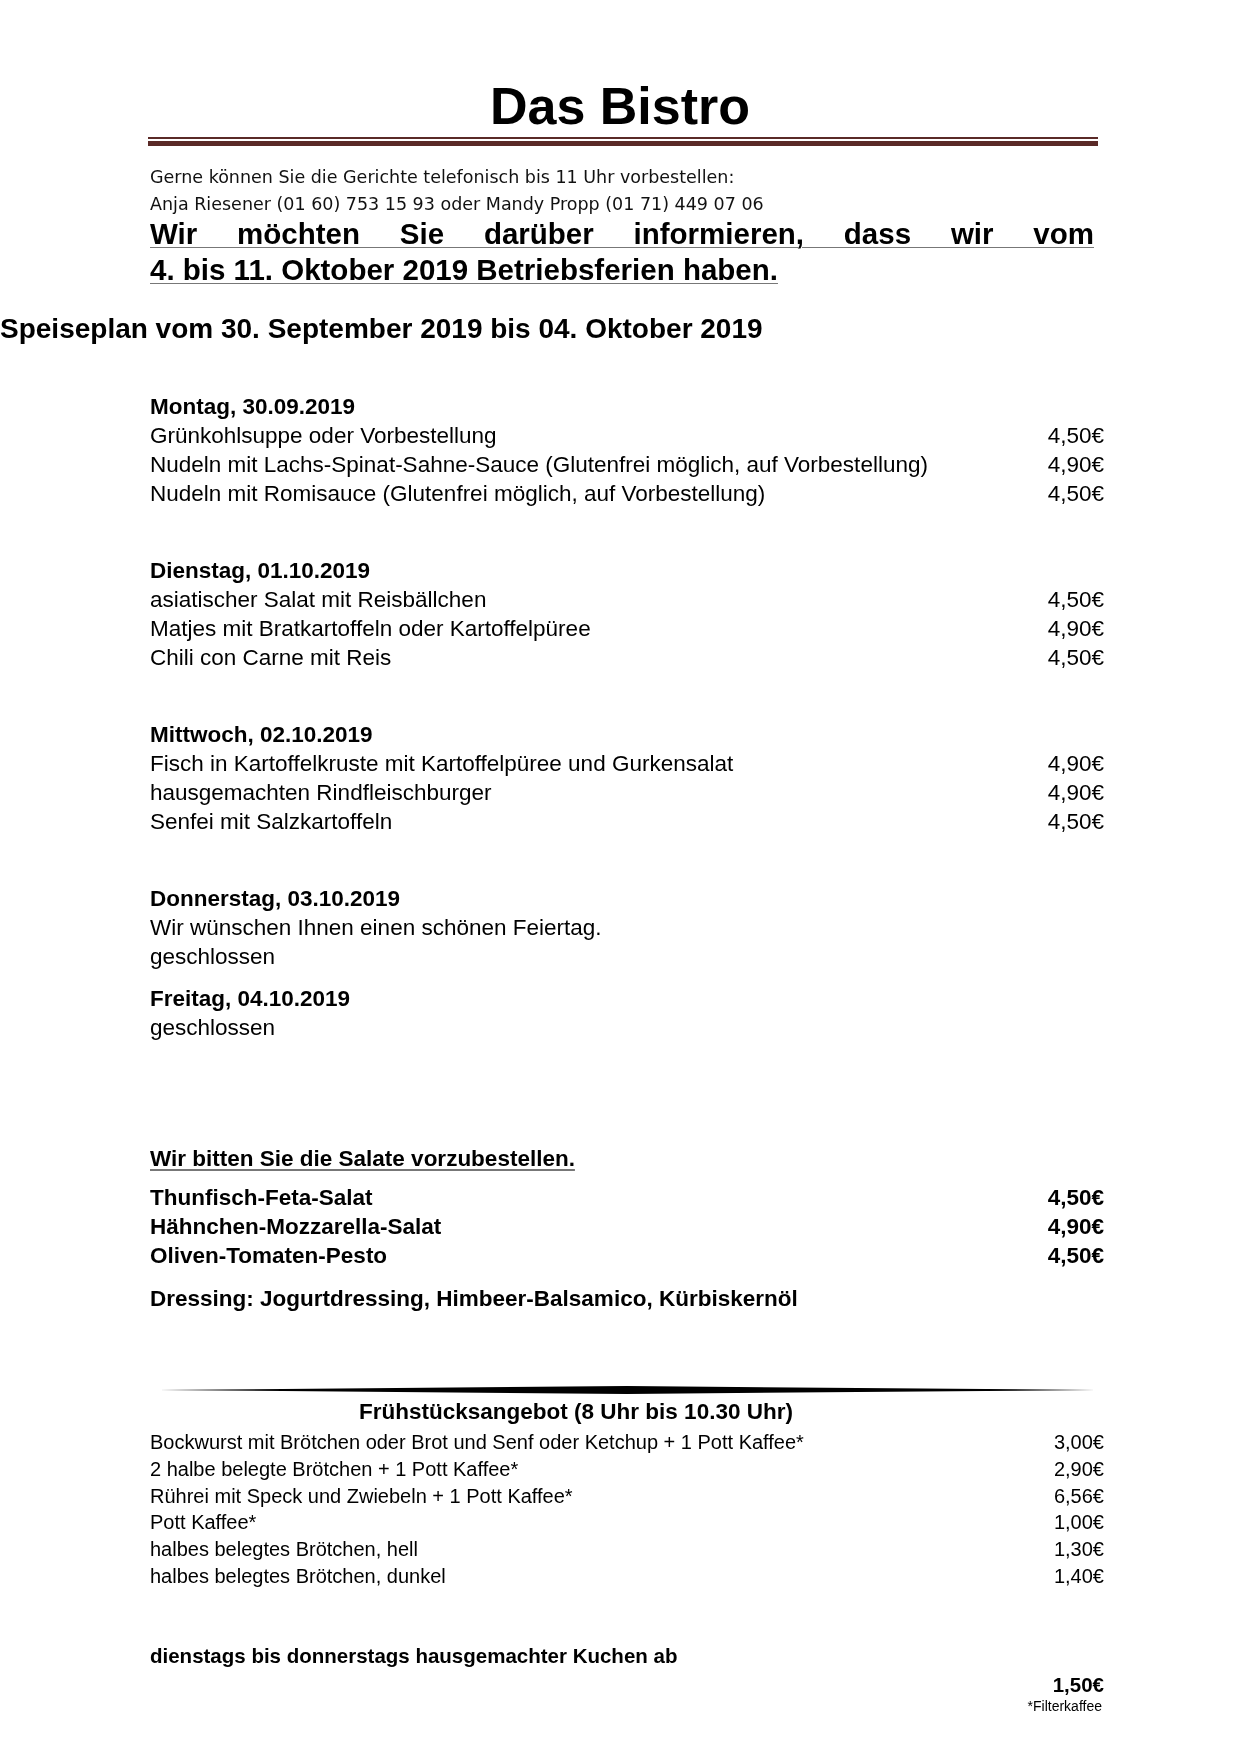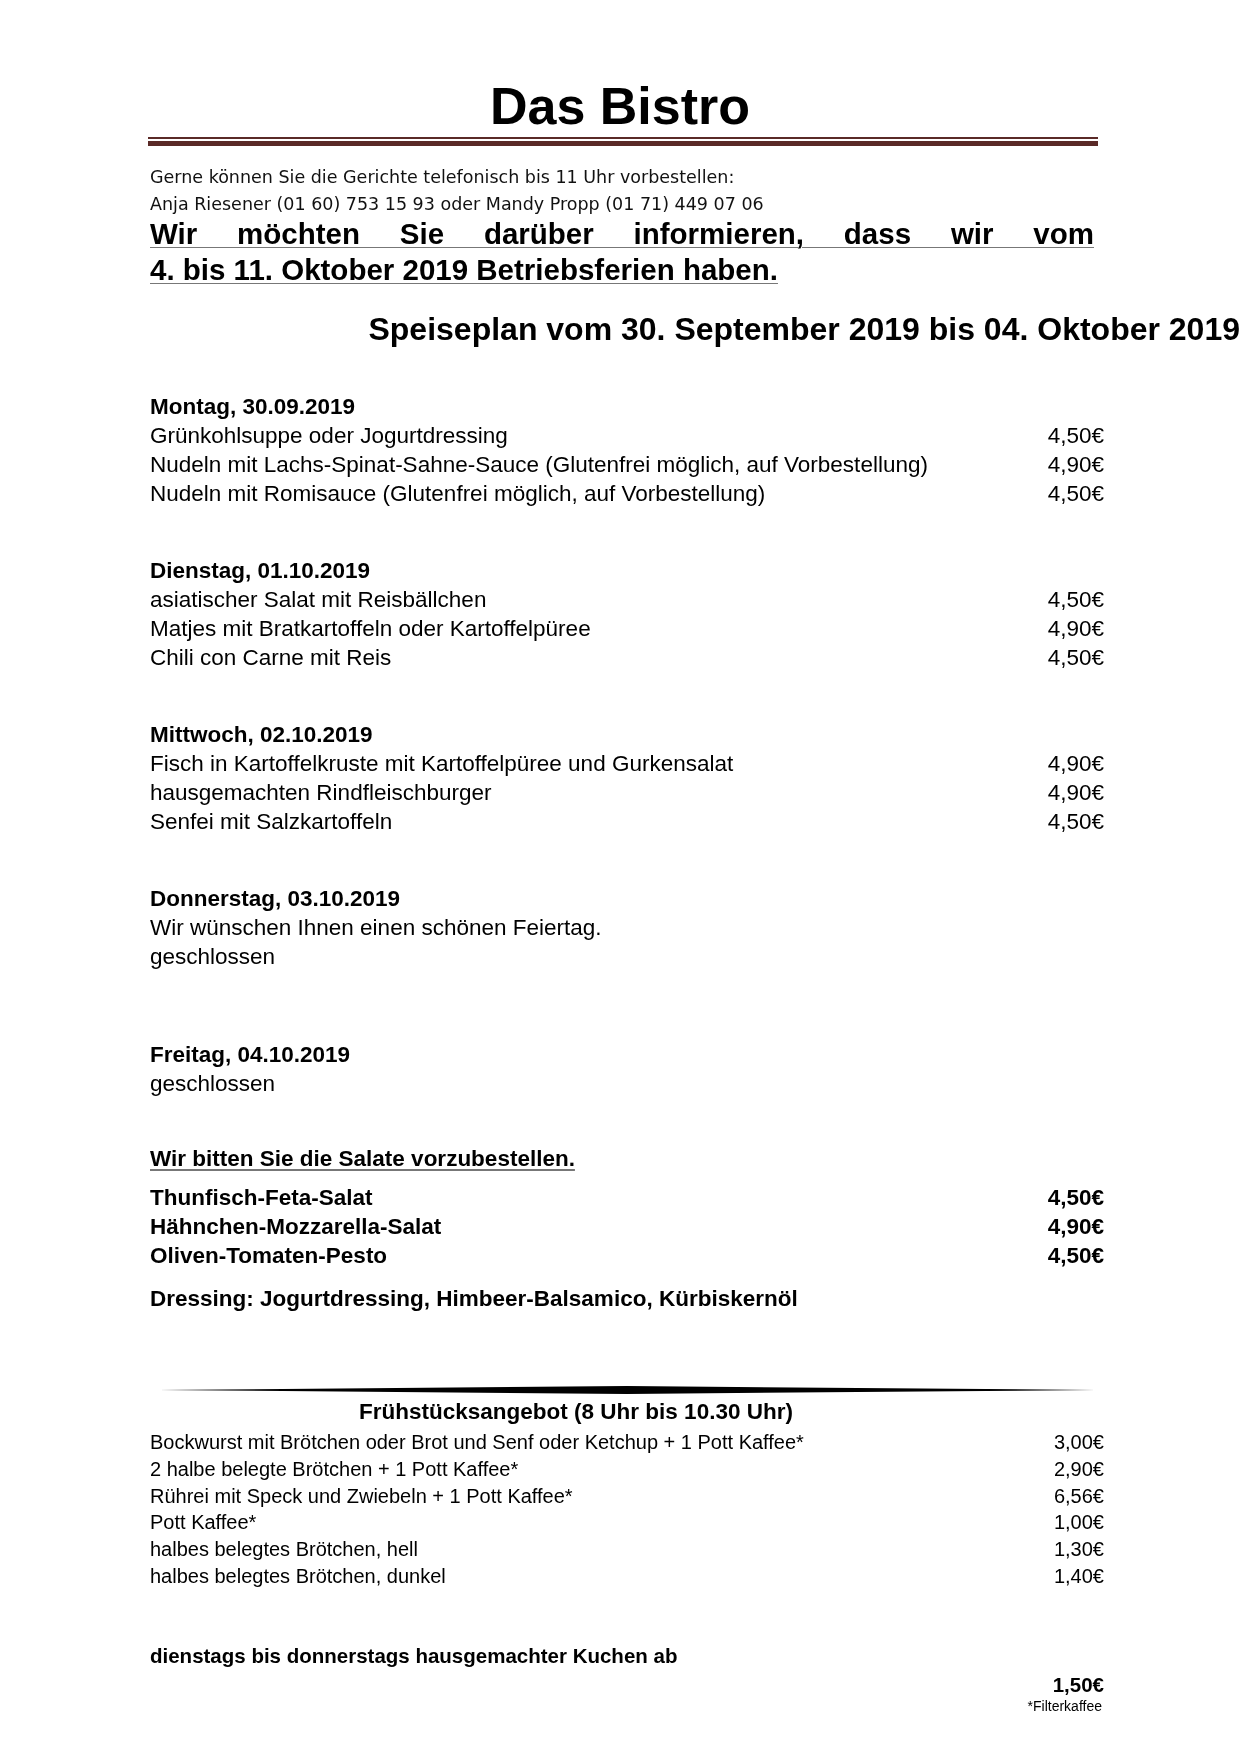--- a/index.html
+++ b/index.html
@@ -5,21 +5,21 @@
   html, body { margin:0; padding:0; background:#ffffff; }
   body { width:1240px; height:1753px; position:relative; overflow:hidden; color:#000; font-family:"Liberation Sans", sans-serif; }
   .abs { position:absolute; }
   .title { left:0; width:1240px; top:76px; text-align:center; font-weight:bold; font-size:52px; line-height:60px; }
   .rule-thin { left:148px; width:950px; top:137px; height:2px; background:#5a2a27; }
   .rule-thick { left:148px; width:950px; top:141px; height:5px; background:#5a2a27; }
   .contact { left:150px; font-family:"DejaVu Sans", sans-serif; font-size:17.5px; line-height:27px; color:#111;margin-top:16px; }
   .notice { left:150px; width:944px; top:216px; font-weight:bold; font-size:29.5px; line-height:36px; text-align:justify; text-align-last:left; }
   .notice span { text-decoration:underline; text-decoration-color:#777; text-decoration-thickness:1px; text-underline-offset:3px; }
   .notice .l1 { display:block; text-align:justify; text-align-last:justify; }
-  .plan-head { left:0; width:1240px; top:314px; text-align:right; font-weight:bold; font-size:32px; line-height:30px; }
+  .plan-head { left:0; width:1240px; top:314px; text-align:left; font-weight:bold; font-size:28px; line-height:30px; }
   .day { left:150px; width:954px; }
   .day-title { font-weight:bold; font-size:22.5px; line-height:29px; }
   .row { display:flex; justify-content:space-between; font-size:22.5px; line-height:29px; }
   .row .price { text-align:right; white-space:nowrap; }
   .note { font-size:22.5px; line-height:29px; }
   .salad-head { left:150px; top:1144px; font-weight:bold; font-size:22.5px; line-height:29px; text-decoration:underline; text-decoration-color:#777; text-underline-offset:3px; }
   .salads { left:150px; width:954px; top:1183px; }
   .salads .row { font-weight:bold; }
   .dressing { left:150px; top:1284px; font-weight:bold; font-size:22.5px; line-height:29px; }
   .divider { left:158px; width:938px; top:1386px; height:8px; }
@@ -42,21 +42,21 @@
 <div class="abs notice">
   <span class="l1"><span>Wir möchten Sie darüber informieren, dass wir vom</span></span>
   <span>4. bis 11. Oktober 2019 Betriebsferien haben.</span>
 </div>
 
 <div class="abs plan-head">Speiseplan vom 30. September 2019 bis 04. Oktober 2019</div>
 
 <div class="abs day" style="top:392px">
   <div class="day-title">Montag, 30.09.2019</div>
   <div class="row">
-      <span>Grünkohlsuppe oder Jogurtdressing</span>
+      <span>Grünkohlsuppe oder Vorbestellung</span>
       <span class="price">4,50€</span>
     </div>
   <div class="row">
       <span>Nudeln mit Lachs-Spinat-Sahne-Sauce (Glutenfrei möglich, auf Vorbestellung)</span>
       <span class="price">4,90€</span>
     </div>
   <div class="row">
       <span>Nudeln mit Romisauce (Glutenfrei möglich, auf Vorbestellung)</span>
       <span class="price">4,50€</span>
     </div>
@@ -93,21 +93,21 @@
       <span class="price">4,50€</span>
     </div>
 </div>
 
 <div class="abs day" style="top:884px">
   <div class="day-title">Donnerstag, 03.10.2019</div>
   <div class="note">Wir wünschen Ihnen einen schönen Feiertag.</div>
   <div class="note">geschlossen</div>
 </div>
 
-<div class="abs day" style="top:1040px">
+<div class="abs day" style="top:984px">
   <div class="day-title">Freitag, 04.10.2019</div>
   <div class="note">geschlossen</div>
 </div>
 
 <div class="abs salad-head">Wir bitten Sie die Salate vorzubestellen.</div>
 <div class="abs salads">
   <div class="row">
       <span>Thunfisch-Feta-Salat</span>
       <span class="price">4,50€</span>
     </div>

